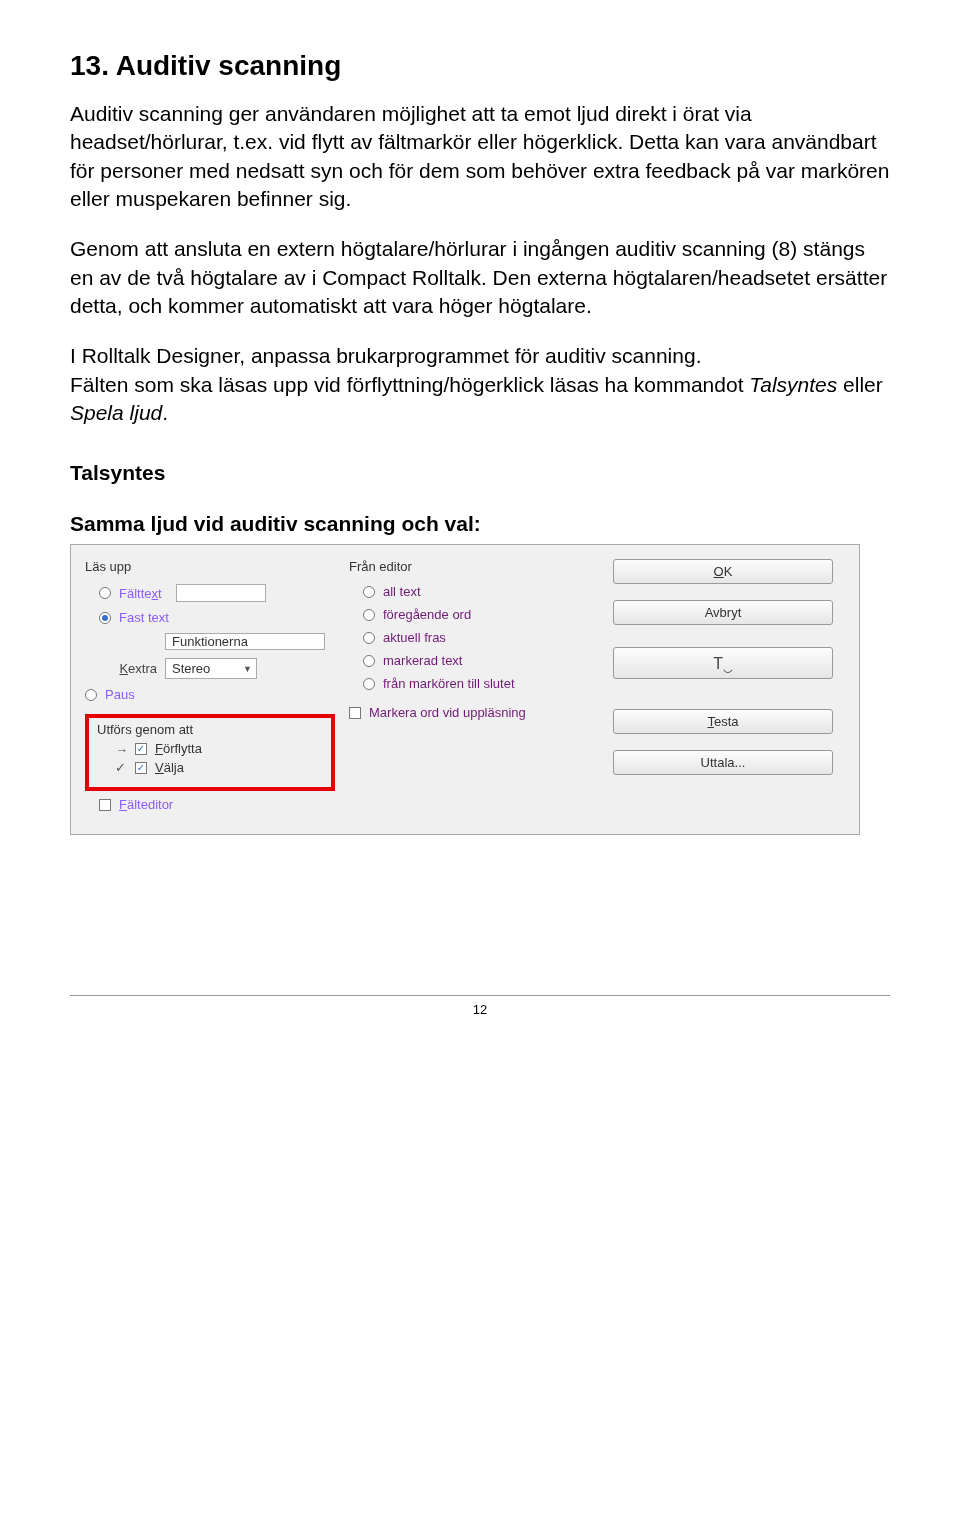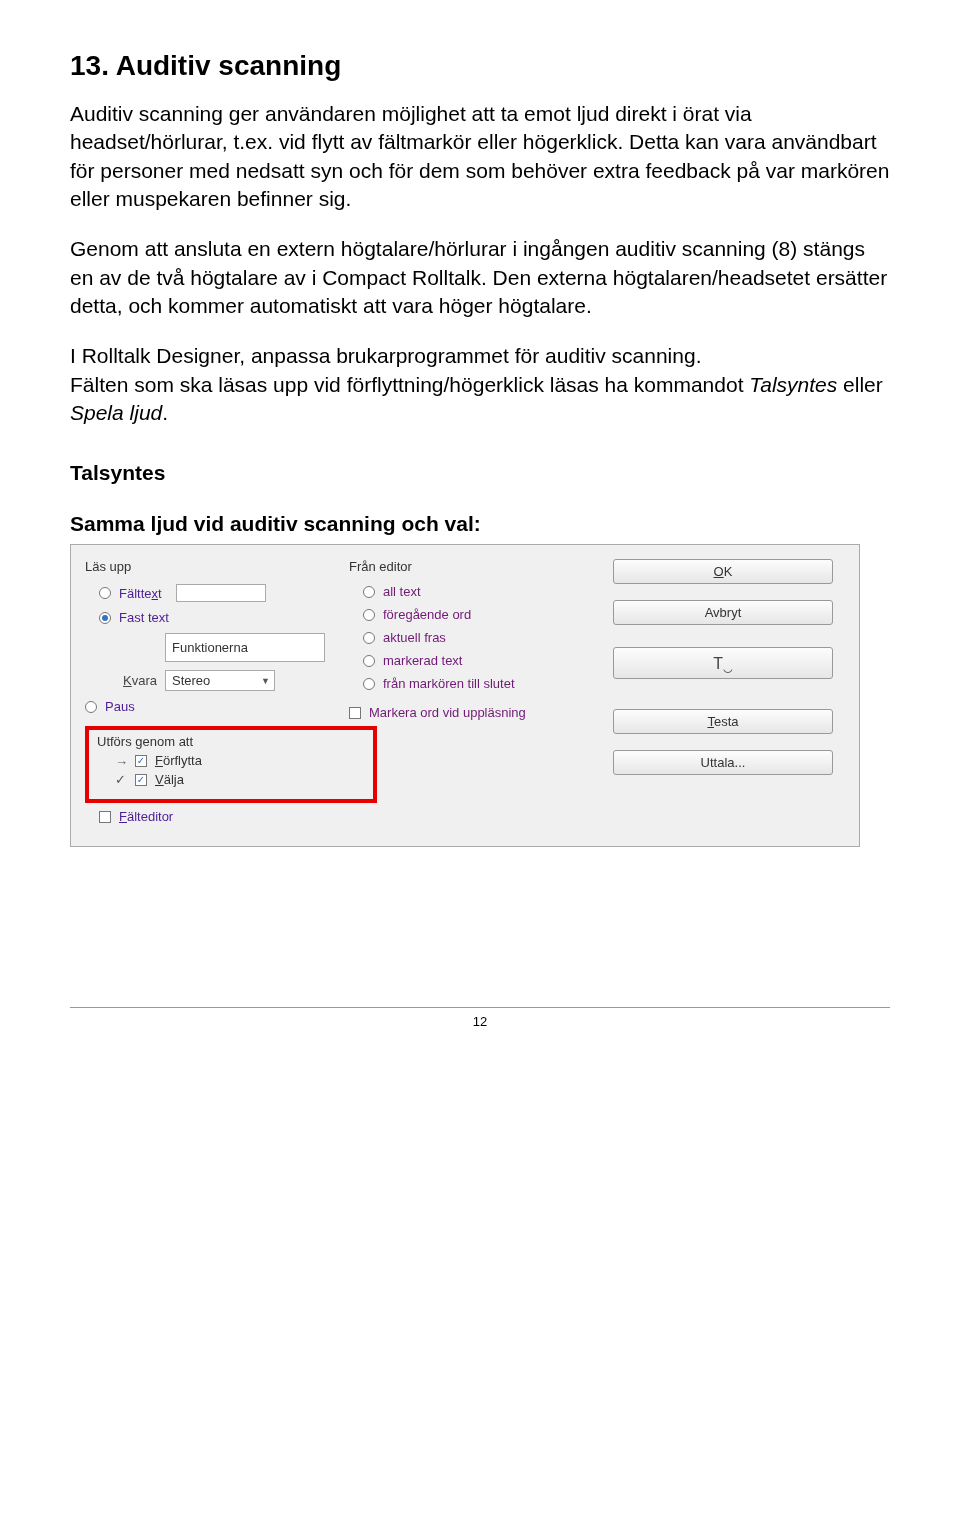--- a/index.html
+++ b/index.html
@@ -44,28 +44,28 @@
     border-radius: 3px;
     display: flex; align-items: center; justify-content: center;
     color: #fff;
   }
   .dialog-body { display: flex; padding: 14px 14px 18px 14px; gap: 14px; }
   .col-left { width: 250px; }
   .col-mid { width: 250px; }
   .col-right { width: 220px; display: flex; flex-direction: column; gap: 16px; align-items: stretch; }
 
   .grp-label { margin-bottom: 10px; }
-  .opt { display: flex; align-items: center; gap: 8px; margin-bottom: 8px; color: #4c1d95; }
+  .opt { display: flex; align-items: center; gap: 8px; margin-bottom: 8px; color: #8b5cf6; }
   .opt.disabled { color: #701a75; }
   .radio { width: 12px; height: 12px; border: 1px solid #777; border-radius: 50%; background: #fff; display: inline-flex; align-items: center; justify-content: center; }
   .radio.sel::after { content: ""; width: 6px; height: 6px; border-radius: 50%; background: #3073c9; }
   .checkbox { width: 12px; height: 12px; border: 1px solid #777; background: #fff; display: inline-flex; align-items: center; justify-content: center; font-size: 10px; color: #2b70c9; }
   .ul { text-decoration: underline; }
-  .txtfield { border: 1px solid #aaa; background: #fff; padding: 6px 6px; font-size: 13px; }
-  .combo { border: 1px solid #aaa; background: #fff; padding: 2px 4px 2px 6px; display: flex; justify-content: space-between; align-items: center; width: 110px; }
+  .txtfield { border: 1px solid #aaa; background: #fff; padding: 0 6px; font-size: 13px; }
+  .combo { border: 1px solid #aaa; background: #fff; padding: 2px 4px 2px 6px; display: flex; justify-content: space-between; align-items: center; width: 92px; }
   .combo .arrow { font-size: 9px; color: #555; }
 
   .winbtn {
     border: 1px solid #999;
     background: linear-gradient(#fdfdfd, #e6e6e6);
     border-radius: 3px;
     padding: 4px 0;
     text-align: center;
     font-size: 13px;
   }
@@ -76,21 +76,21 @@
     height: 32px;
     display: flex; align-items: center; justify-content: center;
     font-size: 16px; color: #444;
     margin: 6px 0 14px 0;
   }
 
   .highlight-box {
     border: 4px solid #e60000;
     padding: 4px 8px 8px 8px;
     margin-top: 12px;
-    width: 292px;
+    width: 250px;
   }
   .sub-opt { display: flex; align-items: center; gap: 8px; margin: 4px 0 4px 18px; }
   .sub-opt .lead { width: 12px; display: inline-block; color: #555; }
 
   .fieldset-below { margin: 6px 0 0 14px; }
   .fieldset-below .opt { margin-bottom: 4px; }
 
   .footer {
     margin-top: 160px;
     border-top: 1px solid #999;
@@ -134,21 +134,21 @@
         </div>
         <div class="opt">
           <span class="radio sel"></span>
           <span>Fast text</span>
         </div>
         <div class="row">
           <span class="lbl"></span>
           <span class="txtfield" style="width:160px;">Funktionerna</span>
         </div>
         <div class="row">
-          <span class="lbl"><span class="ul">K</span><span>vara</span></span>
+          <span class="lbl"><span class="ul">K</span><span>extra</span></span>
           <span class="combo">
             <span>Stereo</span>
             <span class="arrow">▼</span>
           </span>
         </div>
       </div>
       <div class="opt" style="margin-top:6px;">
         <span class="radio"></span>
         <span>Paus</span>
       </div>

